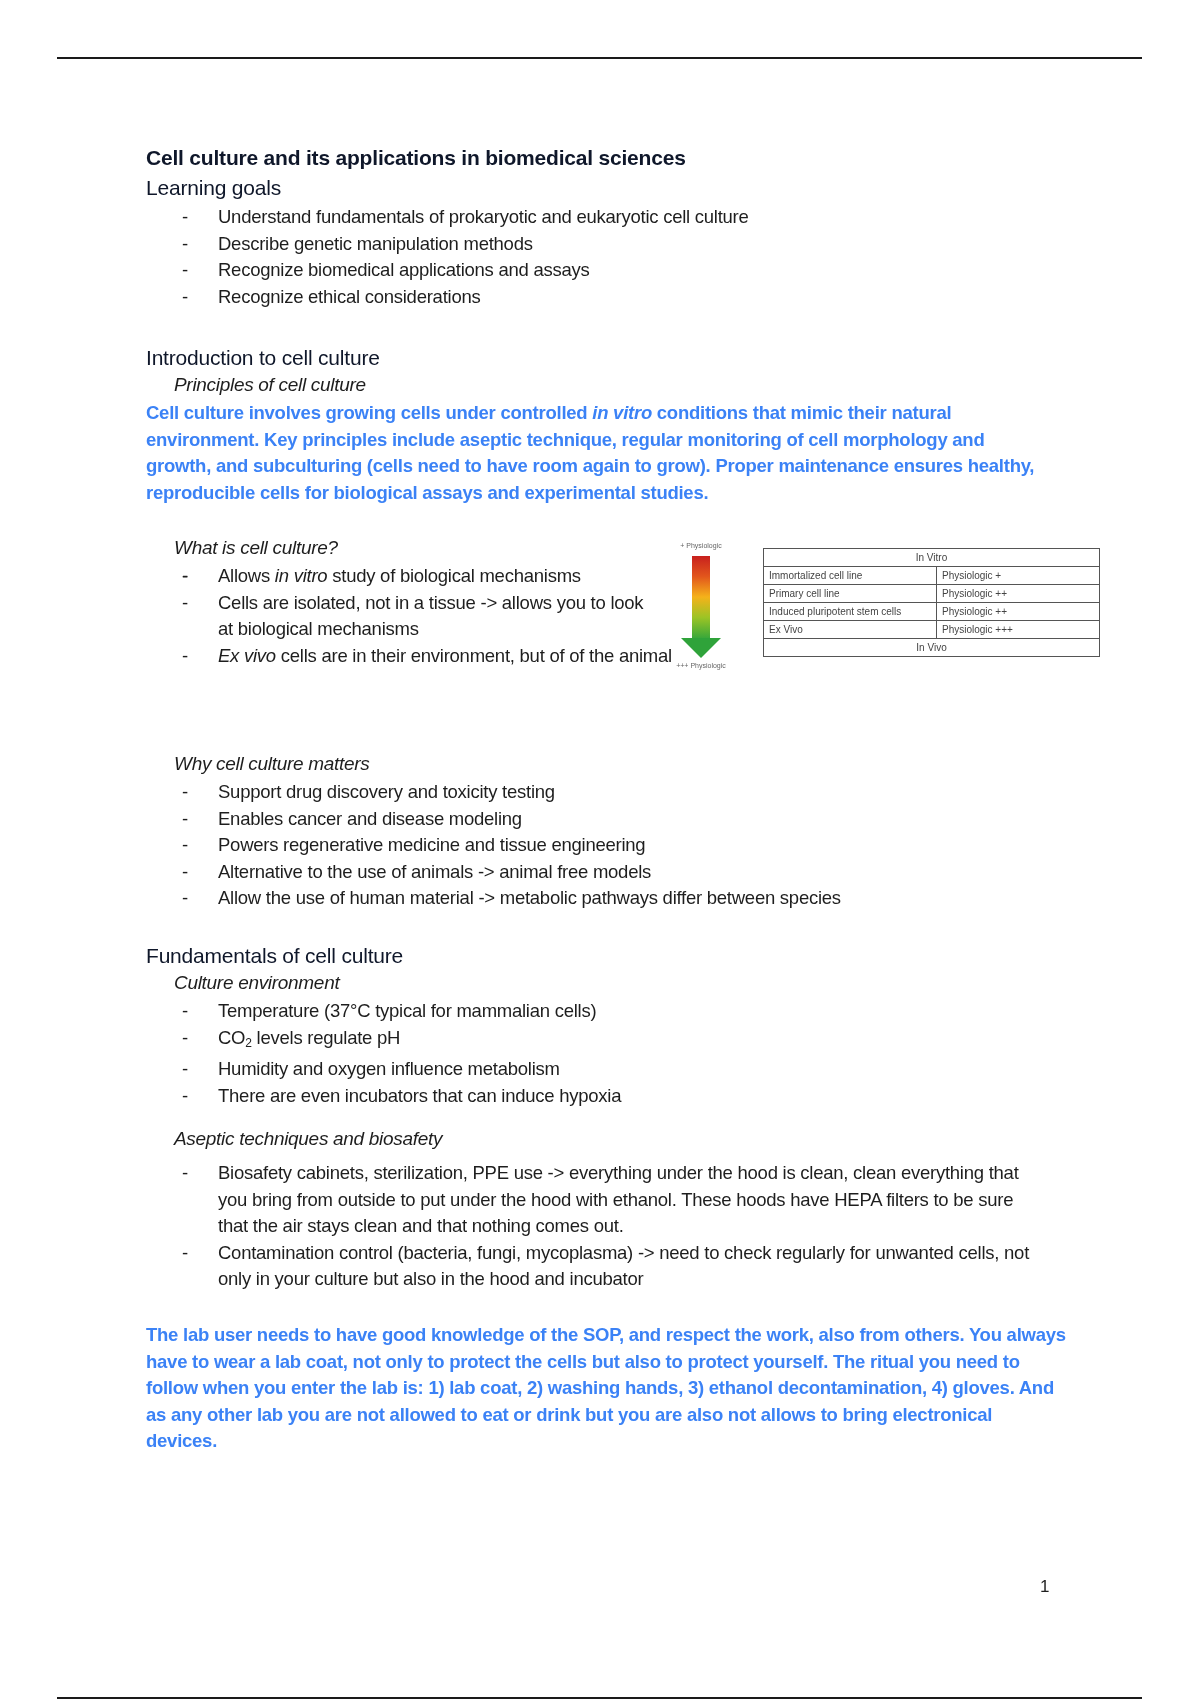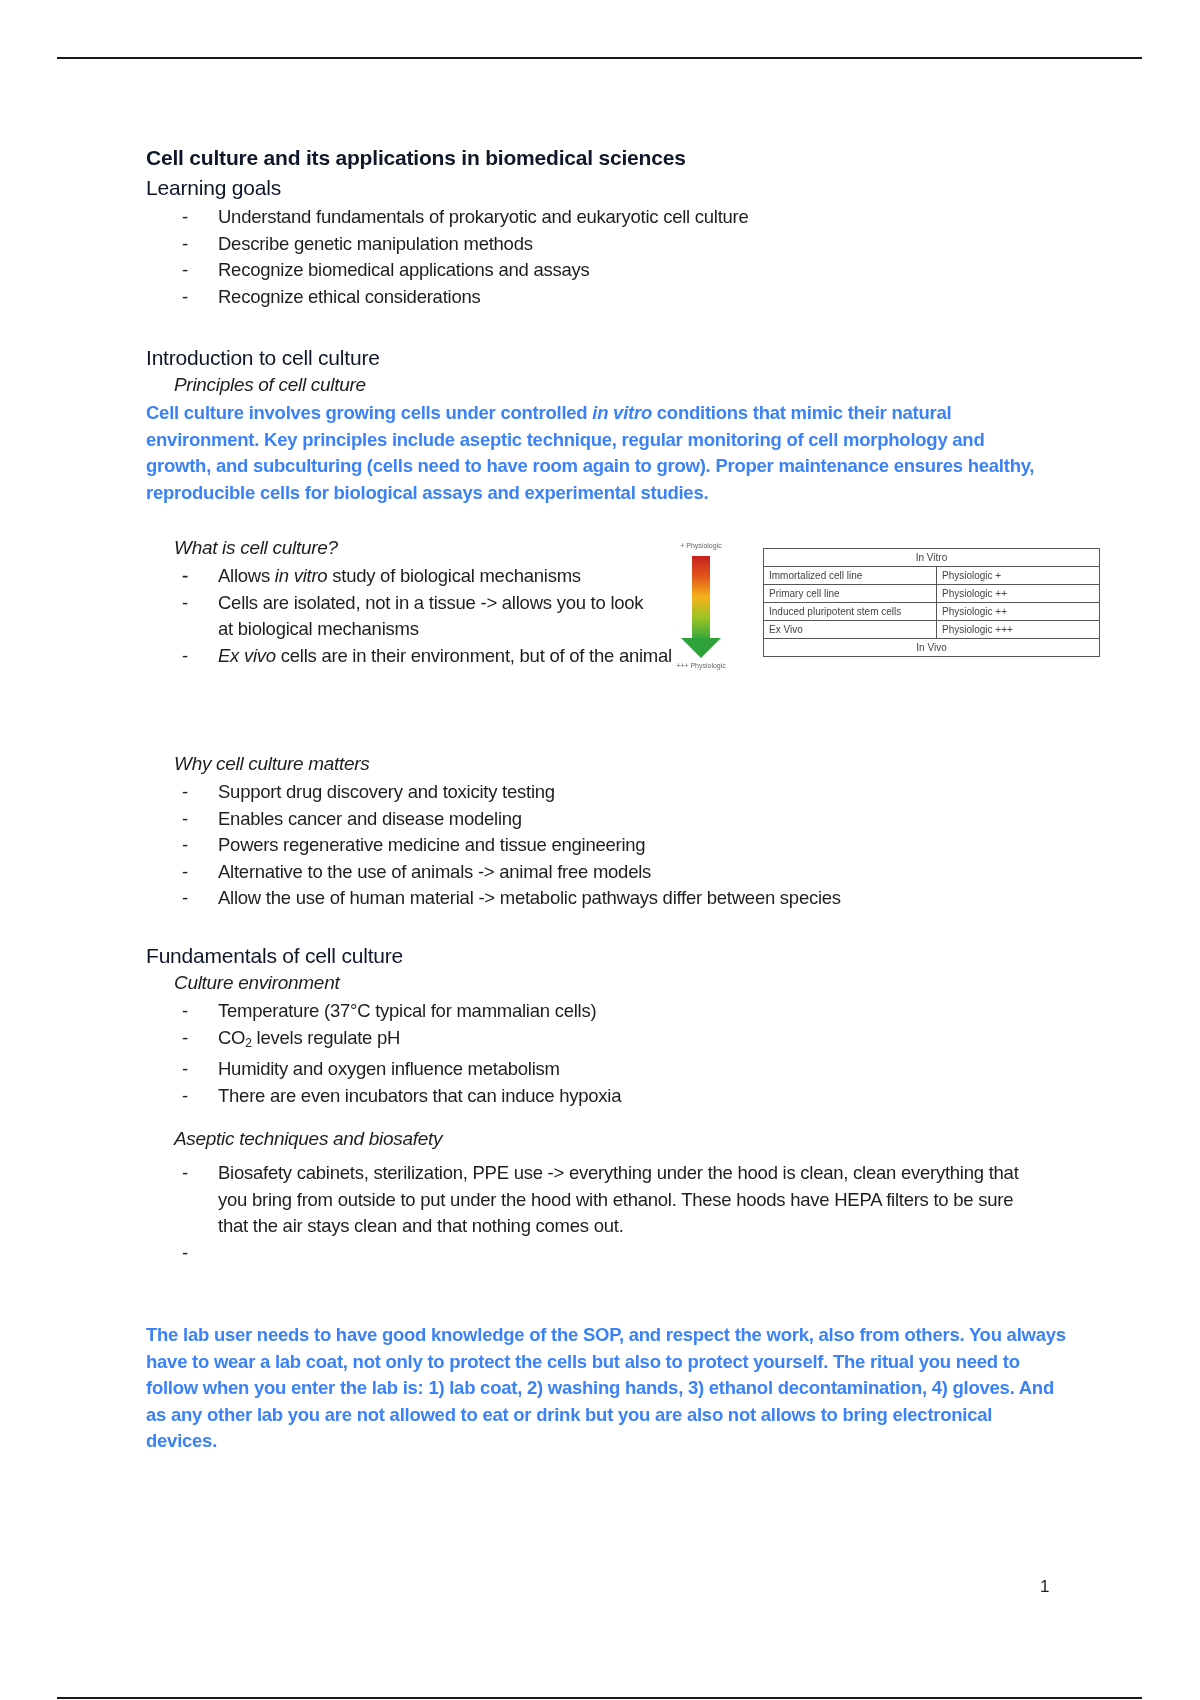--- a/index.html
+++ b/index.html
@@ -136,20 +136,20 @@
 <ul class="list" style="top:998px; width:900px;">
   <li><span class="dash">-</span><span>Temperature (37°C typical for mammalian cells)</span></li>
   <li><span class="dash">-</span><span>CO</span><sub>2</sub><span> levels regulate pH</span></li>
   <li><span class="dash">-</span><span>Humidity and oxygen influence metabolism</span></li>
   <li><span class="dash">-</span><span>There are even incubators that can induce hypoxia</span></li>
 </ul>
 
 <div class="h3" style="top:1128px;font-style:italic;">Aseptic techniques and biosafety</div>
 <ul class="list" style="top:1160px; width:900px;">
   <li><span class="dash">-</span><span>Biosafety cabinets, sterilization, PPE use -&gt; everything under the hood is clean, clean everything that you bring from outside to put under the hood with ethanol. These hoods have HEPA filters to be sure that the air stays clean and that nothing comes out.</span></li>
-  <li><span class="dash">-</span></li>
+  <li><span class="dash">-</span><span>Contamination control (bacteria, fungi, mycoplasma) -&gt; need to check regularly for unwanted cells, not only in your culture but also in the hood and incubator</span></li>
 </ul>
 
 <div class="para" style="top:1322px; width:920px;">The lab user needs to have good knowledge of the SOP, and respect the work, also from others. You always have to wear a lab coat, not only to protect the cells but also to protect yourself. The ritual you need to follow when you enter the lab is: 1) lab coat, 2) washing hands, 3) ethanol decontamination, 4) gloves. And as any other lab you are not allowed to eat or drink but you are also not allows to bring electronical devices.</div>
 
 <div class="page-number">1</div>
 
 <div class="rule bottom"></div>
 
 </body></html>

